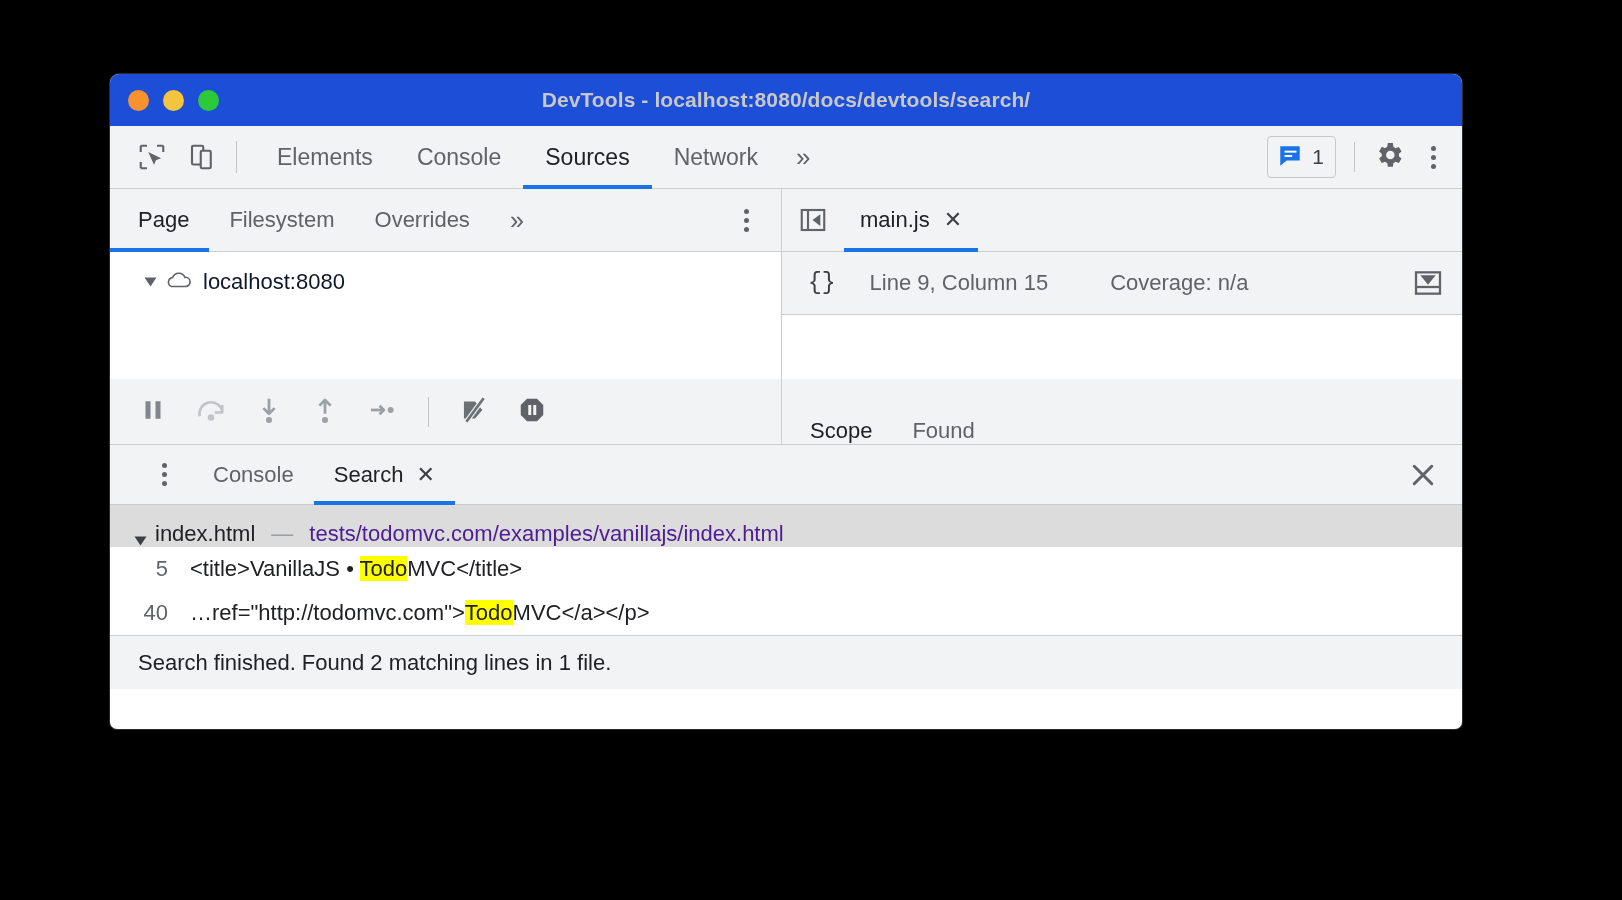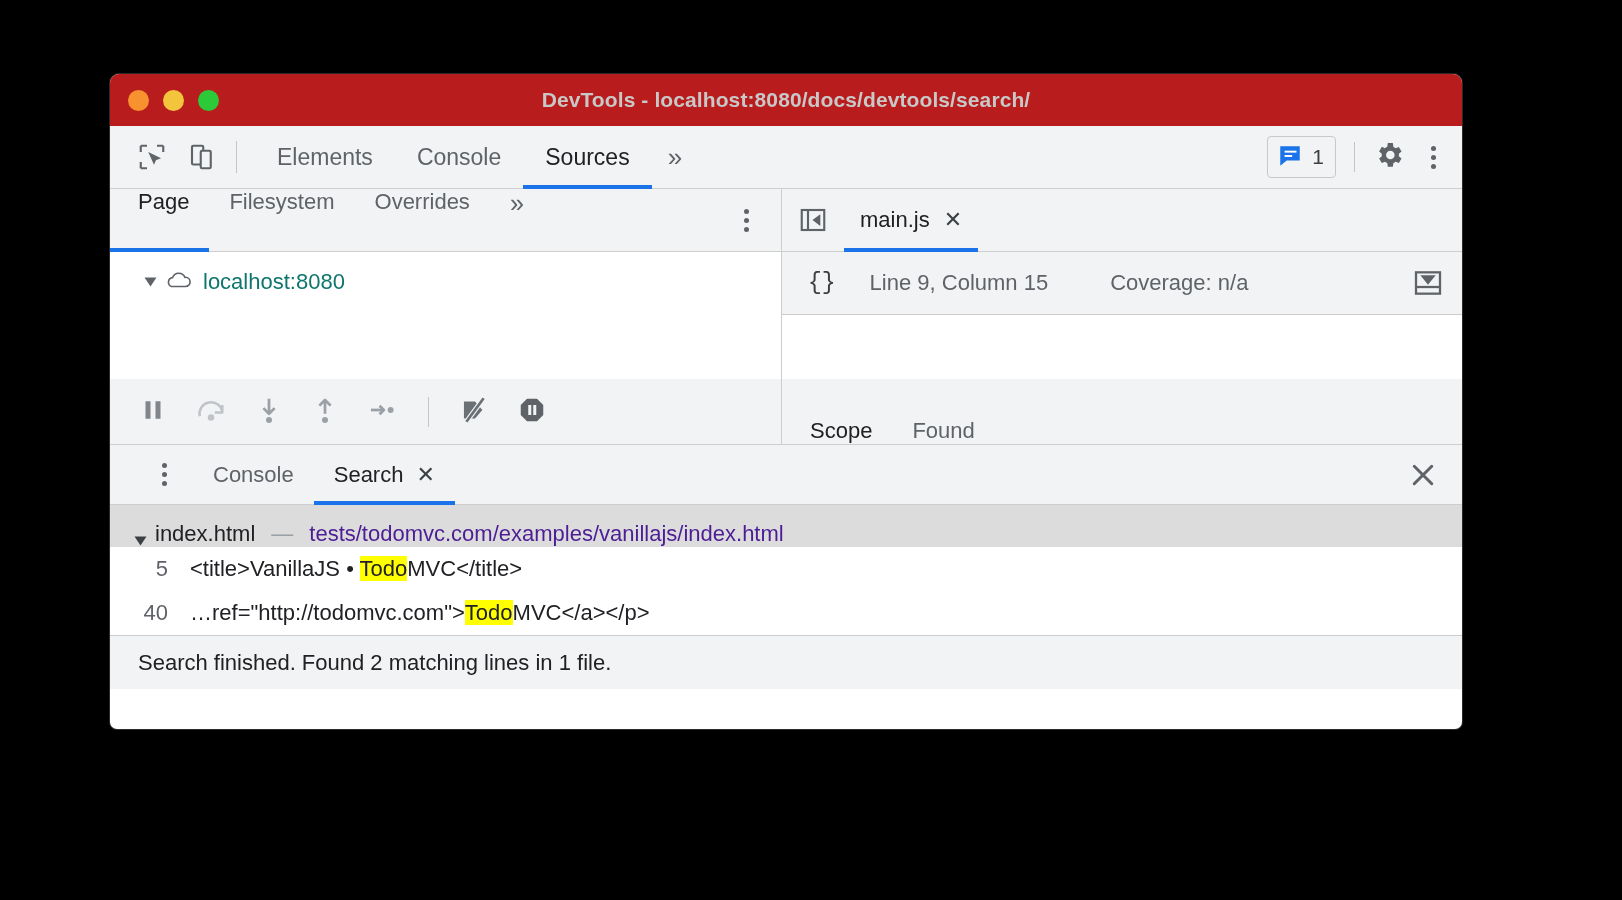--- a/index.html
+++ b/index.html
@@ -23,21 +23,21 @@
     background: #fff;
     border-radius: 9px 9px 7px 7px;
     overflow: hidden;
     box-shadow: 0 0 0 1px #2b2b2b;
   }
 
   
   .titlebar {
     position: relative;
     height: 52px;
-    background: #b91c1c;
+    background: #1d4ed8;
     display: flex; align-items: center;
   }
   .lights { display: flex; gap: 14px; margin-left: 18px; }
   .light { width: 21px; height: 21px; border-radius: 50%; }
   .light.red    { background: #f7922e; }
   .light.yellow { background: #f3c53d; }
   .light.green  { background: #2cc938; }
   .title {
     position: absolute; left: 0; right: 0; text-align: center;
     color: #c8c8c8; font-size: 21px; font-weight: bold;
@@ -98,35 +98,35 @@
     width: 672px; border-right: 1px solid #cdcdcd;
     display: flex; flex-direction: column;
     background: #fff;
   }
   .nav-tabs {
     height: 63px; background: #f1f3f4;
     border-bottom: 1px solid #cdcdcd;
     display: flex; align-items: stretch; position: relative;
   }
   .ntab {
-    display: flex; align-items: flex-start; padding: 0 20px;
+    display: flex; align-items: center; padding: 0 20px;
     font-size: 22px; color: #5f6368; position: relative;
   }
   .ntab:first-child { padding-left: 28px; }
   .ntab.active { color: #202124; }
   .ntab.active::after {
     content: ""; position: absolute; left: 0; right: 0; bottom: -1px;
     height: 4px; background: #1a73e8;
   }
   .ntab.more { font-size: 25px; }
   .nav-kebab { margin-left: auto; display: flex; align-items: center; padding-right: 28px; }
   .nav-tree { flex: 1; padding-top: 12px; background: #fff; }
   .tree-row {
     display: flex; align-items: center; gap: 9px;
-    padding-left: 36px; font-size: 22px; color: #0f766e;
+    padding-left: 36px; font-size: 22px; color: #0f172a;
     height: 36px;
   }
   .tri {
     width: 0; height: 0;
     border-left: 9px solid #5f6368;
     border-top: 6px solid transparent;
     border-bottom: 6px solid transparent;
     transform: rotate(90deg);
   }
 
@@ -305,20 +305,23 @@
 
       <div class="ptabs">
         <div class="ptab">
           <span>Elements</span>
         </div>
         <div class="ptab">
           <span>Console</span>
         </div>
         <div class="ptab active">
           <span>Sources</span>
+        </div>
+        <div class="ptab">
+          <span>Network</span>
         </div>
         <div class="ptab more">»</div>
       </div>
 
       <div class="tb-right">
         <div class="msg-badge">
           <span>
             <svg width="26" height="26" viewBox="0 0 24 24">
               <path d="M3 4h18v13H9l-6 5z" fill="#1a73e8"></path>
               <rect x="7" y="8" width="11" height="1.8" fill="#fff"></rect>

